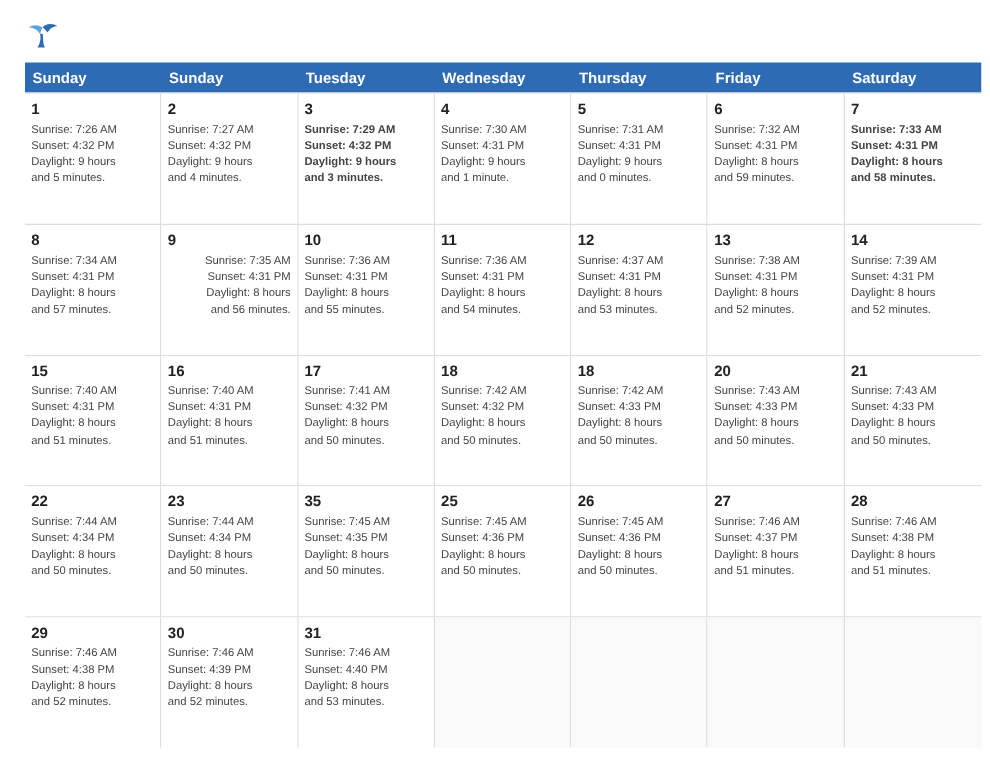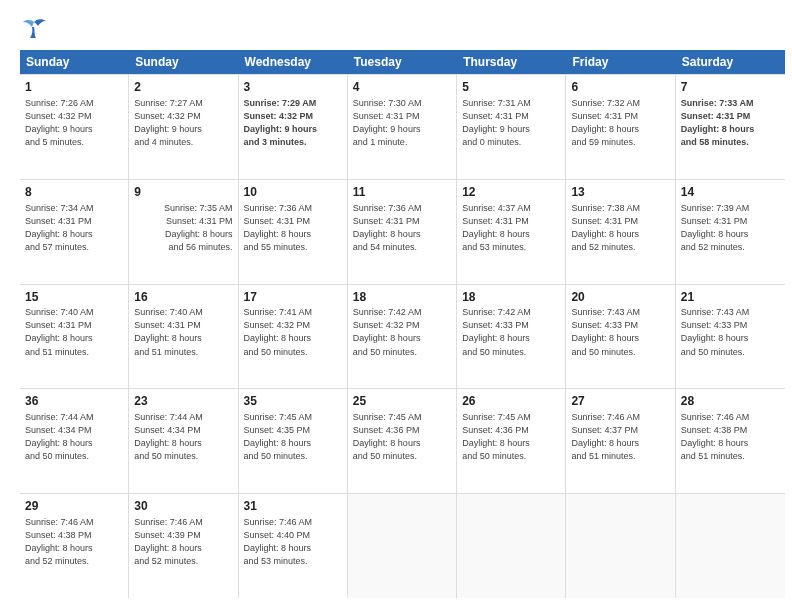--- a/index.html
+++ b/index.html
@@ -129,22 +129,22 @@
     <div class="title-block">
       <div class="month-title"></div>
       <div class="location-title"></div>
     </div>
   </div>
 
   <div class="calendar">
     <div class="cal-header">
     <div class="cal-header-cell">Sunday</div>
         <div class="cal-header-cell">Sunday</div>
+        <div class="cal-header-cell">Tuesday</div>
         <div class="cal-header-cell">Wednesday</div>
-        <div class="cal-header-cell">Tuesday</div>
         <div class="cal-header-cell">Thursday</div>
         <div class="cal-header-cell">Friday</div>
         <div class="cal-header-cell">Saturday</div>
       </div>
     <div class="cal-body">
     <div class="cal-row">
           <div class="cal-cell">
             <span class="day-num">1</span>
             <div class="info" style="white-space: pre-line;">Sunrise: 7:26 AM
 Sunset: 4:32 PM
@@ -291,21 +291,21 @@
           <div class="cal-cell">
             <span class="day-num">21</span>
             <div class="info" style="white-space: pre-line;">Sunrise: 7:43 AM
 Sunset: 4:33 PM
 Daylight: 8 hours
 and 50 minutes.</div>
           </div>
         </div>
         <div class="cal-row">
           <div class="cal-cell">
-            <span class="day-num">36</span>
+            <span class="day-num">22</span>
             <div class="info" style="white-space: pre-line;">Sunrise: 7:44 AM
 Sunset: 4:34 PM
 Daylight: 8 hours
 and 50 minutes.</div>
           </div>
           <div class="cal-cell">
             <span class="day-num">23</span>
             <div class="info" style="white-space: pre-line;">Sunrise: 7:44 AM
 Sunset: 4:34 PM
 Daylight: 8 hours

